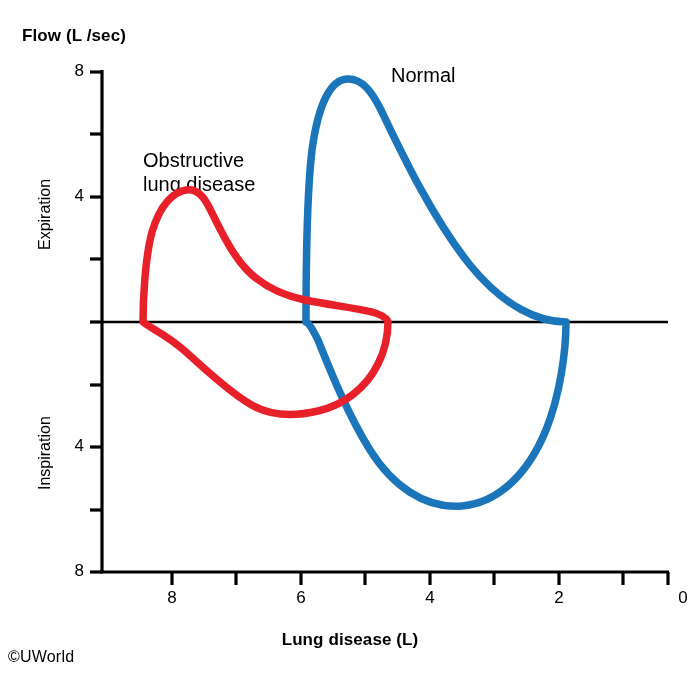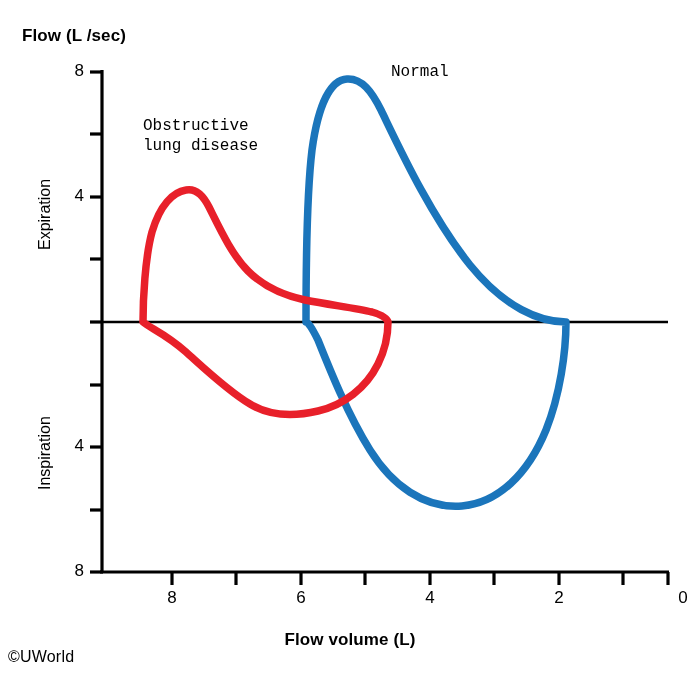--- a/index.html
+++ b/index.html
@@ -60,26 +60,25 @@
     text-align: right;
     width: 30px;
   }
   .xtick-label {
     text-align: center;
     width: 30px;
   }
 
   .series-label {
     position: absolute;
-    font-size: 16px;
+    font-size: 20px;
     line-height: 1.22;
     white-space: pre-line;
-    font-family: Liberation Mono, monospace;
   }
-  .label-obstructive { left: 143px; top: 117px; }
+  .label-obstructive { left: 143px; top: 148px; }
   .label-normal { left: 391px; top: 63px; }
 
   .watermark {
     position: absolute;
     left: 8px;
     top: 648px;
     font-size: 16px;
     letter-spacing: 0.2px;
     white-space: nowrap;
   }
@@ -103,21 +102,21 @@
   <div class="tick-label xtick-label" style="left:157px; top:588px;">8</div>
   <div class="tick-label xtick-label" style="left:286px; top:588px;">6</div>
   <div class="tick-label xtick-label" style="left:415px; top:588px;">4</div>
   <div class="tick-label xtick-label" style="left:544px; top:588px;">2</div>
   <div class="tick-label xtick-label" style="left:668px; top:588px;">0</div>
 
   <div class="series-label label-obstructive">Obstructive
 lung disease</div>
   <div class="series-label label-normal">Normal</div>
 
-  <div class="xlabel-title">Flow volume (L)</div>
+  <div class="xlabel-title">Lung disease (L)</div>
 
   <div class="watermark">©UWorld</div>
 
   <svg width="700" height="678" viewBox="0 0 700 678" style="position:absolute;left:0;top:0;">
 
     <g>
       <line x1="102" y1="70" x2="102" y2="573" stroke="#000000" stroke-width="3.2"></line>
       <line x1="100" y1="572" x2="669" y2="572" stroke="#000000" stroke-width="3.2"></line>
       <line x1="102" y1="322" x2="668" y2="322" stroke="#000000" stroke-width="2.4"></line>
     </g>

